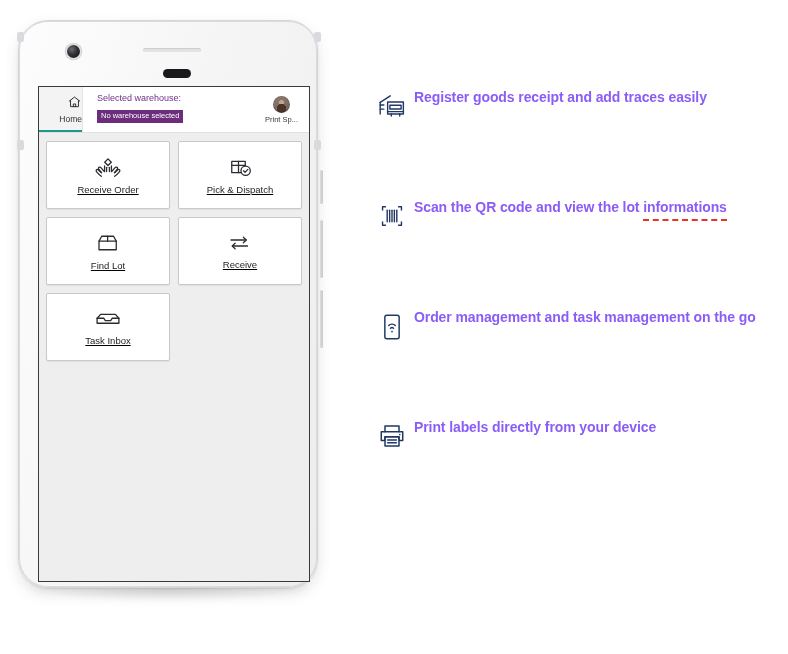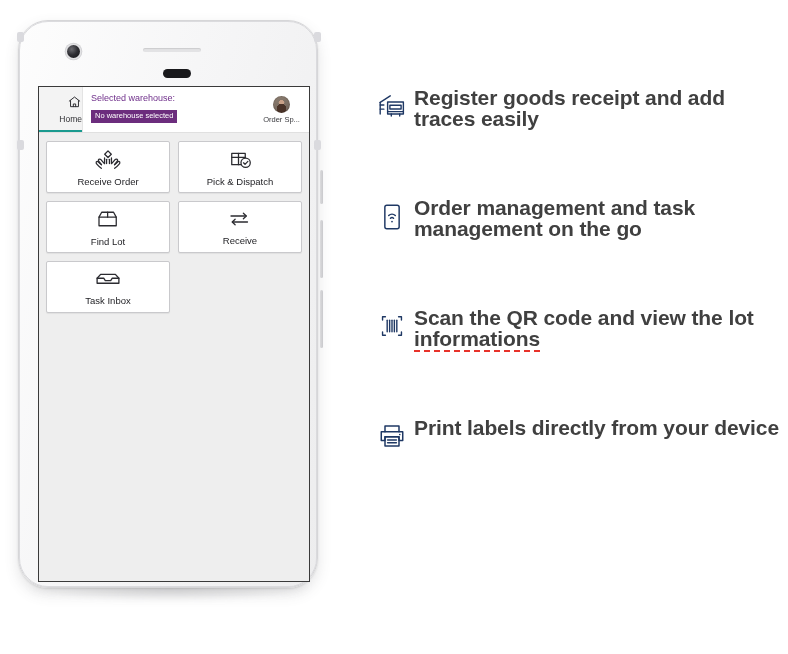--- a/index.html
+++ b/index.html
@@ -145,20 +145,21 @@
     position: absolute;
     left: 0; right: 0; bottom: 0;
     height: 2.5px;
     background: #1a9a8f;
   }
 
   .wh-block {
     flex: 1;
     padding: 5px 0 8px 8px;
     min-width: 0;
+    margin-left: 6px;
   }
   .wh-title {
     font-size: 9px;
     color: #6f2f8a;
     line-height: 12px;
     white-space: nowrap;
   }
   .wh-badge {
     display: inline-block;
     margin-top: 2px;
@@ -199,27 +200,28 @@
   .tile-grid {
     padding: 8px 7px;
     display: grid;
     grid-template-columns: 1fr 1fr;
     gap: 8px 8px;
   }
   .tile {
     background: #ffffff;
     border: 1px solid #c9c9cc;
     border-radius: 2px;
-    height: 52px;
+    height: 68px;
     display: flex;
     flex-direction: column;
     align-items: center;
     justify-content: center;
     gap: 5px;
     box-shadow: 0 1px 1px rgba(0,0,0,0.06);
+    text-decoration: underline;
   }
   .tile-label {
     font-size: 9.5px;
     color: #232327;
   }
   .tile svg { display: block; }
 
   
   .features {
     position: absolute;
@@ -236,24 +238,24 @@
     width: 44px;
     flex: 0 0 44px;
     display: flex;
     justify-content: center;
     padding-top: 14px;
   }
   .feature-icon svg { display: block; }
   .feature-text {
     flex: 1;
     padding-top: 9px;
-    font-size: 21px;
+    font-size: 14px;
     font-weight: bold;
     line-height: 21px;
-    color: #404040;
+    color: #8b5cf6;
     letter-spacing: -0.1px;
   }
   .misspelled {
     position: relative;
     display: inline-block;
   }
   .misspelled::after {
     content: "";
     position: absolute;
     left: 0; right: 0;
@@ -299,21 +301,21 @@
         <span class="tab-label">Home</span>
       </div>
 
       <div class="wh-block">
         <div class="wh-title">Selected warehouse:</div>
         <div class="wh-badge">No warehouse selected</div>
       </div>
 
       <div class="user-block">
         <div class="avatar"></div>
-        <div class="user-name">Order Sp...</div>
+        <div class="user-name">Print Sp...</div>
       </div>
     </div>
 
     <div class="tile-grid">
 
       <div class="tile">
         <span>
           <svg width="30" height="24" viewBox="0 0 40 32" fill="none" stroke="#2b2b30" stroke-width="1.7" stroke-linecap="round" stroke-linejoin="round">
             <path d="M20 5.2 24.4 9.6 20 14 15.6 9.6z"></path>
             <path d="M14.6 21.5c-1.6-1.8-3-3.4-4-4.6-1.1-1.3-2.8-1.1-3.3.2-.3.9.1 1.7.8 2.6l3.2 3.9"></path>
@@ -395,49 +397,49 @@
         <path d="M25.8 25.2v2.3"></path>
         <path d="M12 22.4h18"></path>
       </svg>
     </div>
     <div class="feature-text">Register goods receipt and add traces easily</div>
   </div>
 
 
   <div class="feature">
     <div class="feature-icon">
-      <svg width="22" height="30" viewBox="0 0 24 32" fill="none" stroke="#1f3864" stroke-width="1.6" stroke-linecap="round" stroke-linejoin="round">
-        <rect x="4.2" y="3.2" width="15.6" height="25.6" rx="2.2"></rect>
-        <path d="M8.4 14.4a5.2 5.2 0 0 1 7.2 0"></path>
-        <path d="M10.3 17.4a2.5 2.5 0 0 1 3.4 0"></path>
-        <circle cx="12" cy="21" r="0.95" fill="#1f3864" stroke="none"></circle>
-      </svg>
-    </div>
-    <div class="feature-text">Order management and task management on the go</div>
-  </div>
-
-  <div class="feature">
-    <div class="feature-icon">
       <svg width="28" height="28" viewBox="0 0 32 32" fill="none" stroke="#1f3864" stroke-width="1.6" stroke-linecap="round" stroke-linejoin="round">
         <path d="M8.5 5.5H5.2v3.6"></path>
         <path d="M23.5 5.5h3.3v3.6"></path>
         <path d="M8.5 26.5H5.2v-3.6"></path>
         <path d="M23.5 26.5h3.3v-3.6"></path>
         <path d="M10.5 9.5v13"></path>
         <path d="M13.3 9.5v13"></path>
         <path d="M16 9.5v13"></path>
         <path d="M18.7 9.5v13"></path>
         <path d="M21.5 9.5v13"></path>
       </svg>
     </div>
     <div class="feature-text"><span>Scan the QR code and view the lot </span><span class="misspelled">informations</span></div>
   </div>
 
   <div class="feature">
     <div class="feature-icon">
+      <svg width="22" height="30" viewBox="0 0 24 32" fill="none" stroke="#1f3864" stroke-width="1.6" stroke-linecap="round" stroke-linejoin="round">
+        <rect x="4.2" y="3.2" width="15.6" height="25.6" rx="2.2"></rect>
+        <path d="M8.4 14.4a5.2 5.2 0 0 1 7.2 0"></path>
+        <path d="M10.3 17.4a2.5 2.5 0 0 1 3.4 0"></path>
+        <circle cx="12" cy="21" r="0.95" fill="#1f3864" stroke="none"></circle>
+      </svg>
+    </div>
+    <div class="feature-text">Order management and task management on the go</div>
+  </div>
+
+  <div class="feature">
+    <div class="feature-icon">
       <svg width="30" height="28" viewBox="0 0 32 30" fill="none" stroke="#1f3864" stroke-width="1.6" stroke-linecap="round" stroke-linejoin="round">
         <path d="M8.5 10.5V4.2h15v6.3"></path>
         <path d="M4.5 10.5h23v9.2h-4v-4h-15v4h-4z"></path>
         <path d="M8.5 15.7h15v10h-15z"></path>
         <path d="M11.3 19.2h9.4"></path>
         <path d="M11.3 22.2h9.4"></path>
         <circle cx="24.3" cy="13.4" r="0.9" fill="#1f3864" stroke="none"></circle>
       </svg>
     </div>
     <div class="feature-text">Print labels directly from your device</div>

